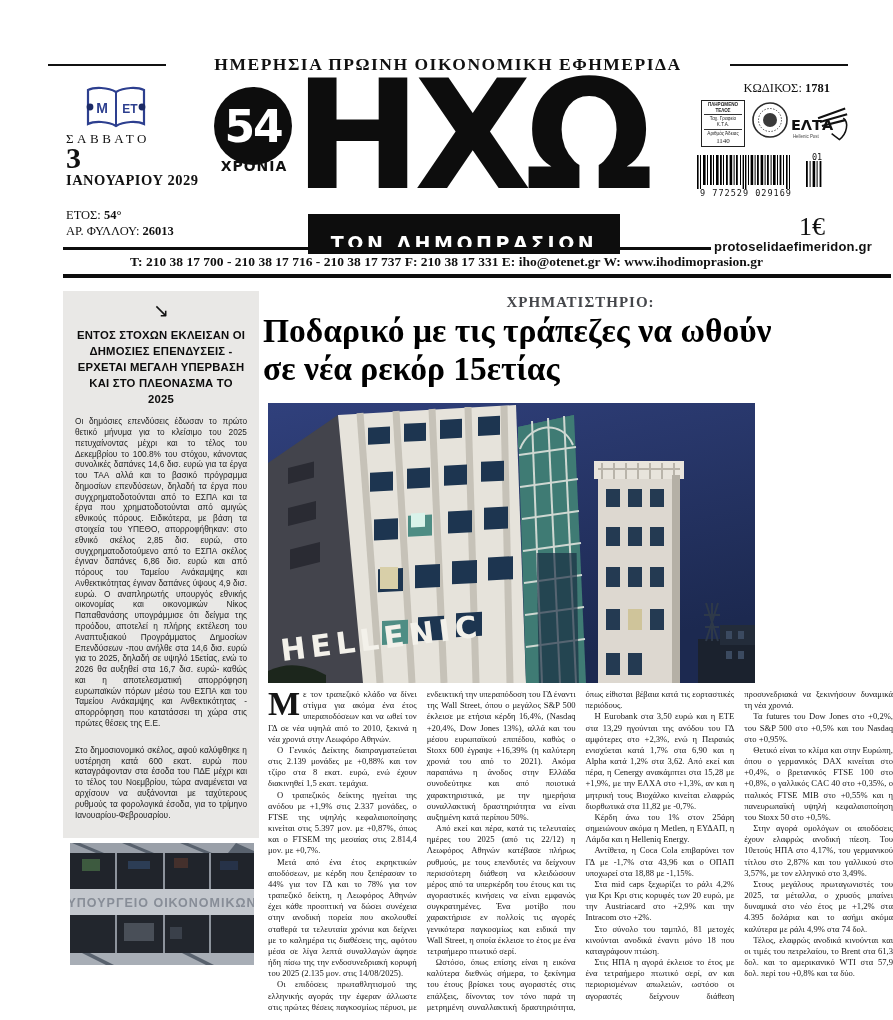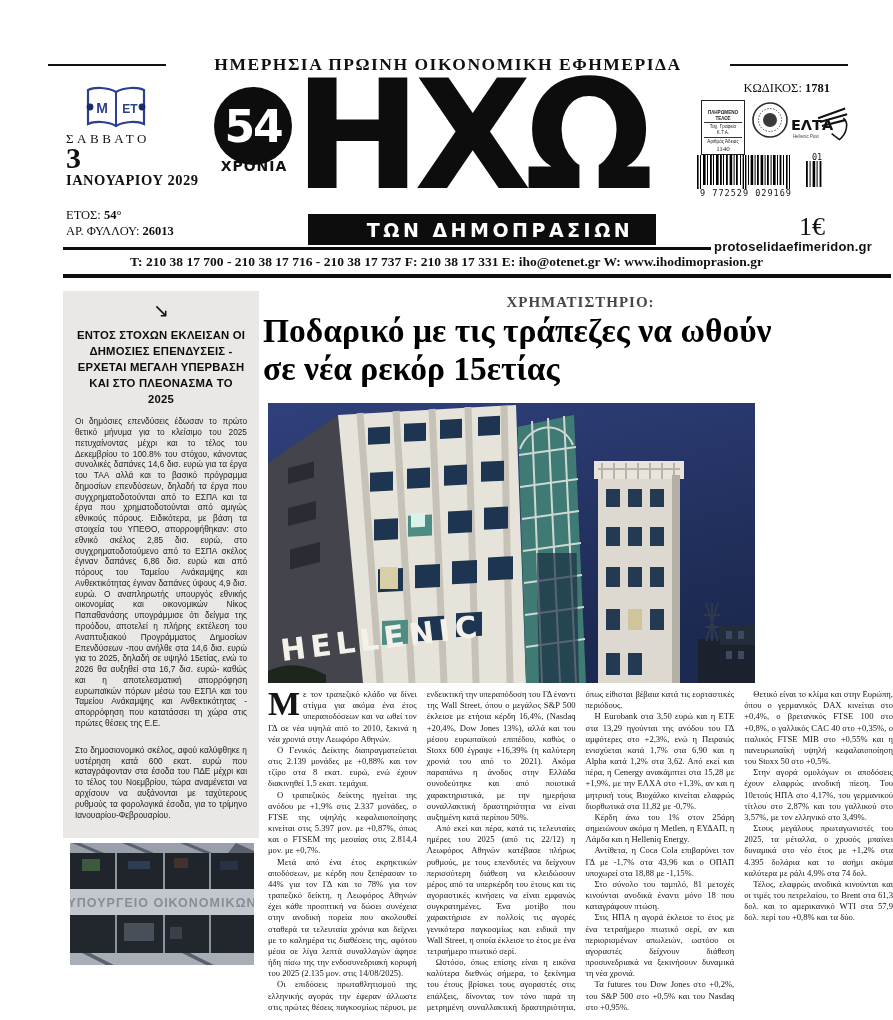--- a/index.html
+++ b/index.html
@@ -22,28 +22,28 @@
   .etos b,.fyllo b{font-weight:bold;}
 
   
   .badge{top:87px;left:214px;width:78px;height:78px;background:#0d0d0d;border-radius:50%;
          display:flex;align-items:center;justify-content:center;}
   .badge span{color:#fff;font-family:"DejaVu Sans",sans-serif;font-weight:bold;font-size:44px;letter-spacing:-2px;}
   .badge-cap{top:158px;left:206px;width:96px;text-align:center;font-family:"DejaVu Sans",sans-serif;
              font-weight:bold;font-size:14px;letter-spacing:1px;}
   .mast-title{top:60px;left:294px;width:350px;font-family:"DejaVu Sans",sans-serif;font-weight:bold;
               font-size:152px;line-height:1;letter-spacing:-7px;color:#0d0d0d;transform:scaleY(1.0);}
-  .mast-sub{top:214px;left:308px;width:312px;height:31px;background:#0d0d0d;display:flex;align-items:center;justify-content:center;padding-left:36px;}
+  .mast-sub{top:214px;left:308px;width:312px;height:40px;background:#0d0d0d;display:flex;align-items:flex-end;justify-content:center;}
   .mast-sub span{color:#fff;font-family:"DejaVu Sans",sans-serif;font-weight:bold;font-size:19px;letter-spacing:3.5px;white-space:nowrap;}
 
   
   .kodikos{top:81px;left:690px;width:140px;text-align:right;font-size:12.5px;}
   .kodikos b{font-weight:bold;}
   .stamp-paid{top:100px;left:701px;width:42px;height:44px;border:1.2px solid #222;font-family:"Liberation Sans",sans-serif;
-              font-size:4.6px;text-align:center;line-height:1.25;color:#222;padding-top:9px;}
+              font-size:4.6px;text-align:center;line-height:1.25;color:#222;padding-top:1px;}
   .stamp-paid .b{font-weight:bold;}
   .stamp-paid .hr{border-top:0.8px solid #333;margin:1px 2px;}
   .stamp-paid .hand{font-size:7px;font-family:"Liberation Serif",serif;}
   .stamp-round{top:101px;left:751px;}
   .elta{top:104px;left:789px;width:62px;text-align:left;}
   .barcode{top:155px;left:695px;}
   .barcode-digits{top:188px;left:697px;width:98px;text-align:center;font-family:"DejaVu Sans Mono",monospace;font-size:8.5px;letter-spacing:1px;}
   .barcode-addon-label{top:152px;left:806px;width:22px;text-align:center;font-family:"DejaVu Sans Mono",monospace;font-size:8.5px;}
   .price{top:212px;left:799px;font-size:26px;}
   .promo-line{top:247px;left:63px;width:648px;height:2.5px;background:#0d0d0d;}
@@ -362,20 +362,21 @@
     <p class="lead"><span class="dropcap">Μ</span><span>ε τον τραπεζικό κλάδο να δίνει στίγμα για ακόμα ένα έτος υπεραποδόσεων και να ωθεί τον ΓΔ σε νέα υψηλά από το 2010, ξεκινά η νέα χρονιά στην Λεωφόρο Αθηνών.</span></p>
     <p>Ο Γενικός Δείκτης διαπραγματεύεται στις 2.139 μονάδες με +0,88% και τον τζίρο στα 8 εκατ. ευρώ, ενώ έχουν διακινηθεί 1,5 εκατ. τεμάχια.</p>
     <p>Ο τραπεζικός δείκτης ηγείται της ανόδου με +1,9% στις 2.337 μονάδες, ο FTSE της υψηλής κεφαλαιοποίησης κινείται στις 5.397 μον. με +0,87%, όπως και ο FTSEM της μεσαίας στις 2.814,4 μον. με +0,7%.</p>
     <p>Μετά από ένα έτος εκρηκτικών αποδόσεων, με κέρδη που ξεπέρασαν το 44% για τον ΓΔ και το 78% για τον τραπεζικό δείκτη, η Λεωφόρος Αθηνών έχει κάθε προοπτική να δώσει συνέχεια στην ανοδική πορεία που ακολουθεί σταθερά τα τελευταία χρόνια και δείχνει με το καλημέρα τις διαθέσεις της, αφότου μέσα σε λίγα λεπτά συναλλαγών άφησε ήδη πίσω της την ενδοσυνεδριακή κορυφή του 2025 (2.135 μον. στις 14/08/2025).</p>
     <p>Οι επιδόσεις πρωταθλητισμού της ελληνικής αγοράς την έφεραν άλλωστε στις πρώτες θέσεις παγκοσμίως πέρυσι, με ενδεικτική την υπεραπόδοση του ΓΔ έναντι της Wall Street, όπου ο μεγάλος S&amp;P 500 έκλεισε με ετήσια κέρδη 16,4%, (Nasdaq +20,4%, Dow Jones 13%), αλλά και του μέσου ευρωπαϊκού επιπέδου, καθώς ο Stoxx 600 έγραψε +16,39% (η καλύτερη χρονιά του από το 2021). Ακόμα παραπάνω η άνοδος στην Ελλάδα συνοδεύτηκε και από ποιοτικά χαρακτηριστικά, με την ημερήσια συναλλακτική δραστηριότητα να είναι αυξημένη κατά περίπου 50%.</p>
     <p>Από εκεί και πέρα, κατά τις τελευταίες ημέρες του 2025 (από τις 22/12) η Λεωφόρος Αθηνών κατέβασε πλήρως ρυθμούς, με τους επενδυτές να δείχνουν περισσότερη διάθεση να κλειδώσουν μέρος από τα υπερκέρδη του έτους και τις αγοραστικές κινήσεις να είναι εμφανώς συγκρατημένες. Ένα μοτίβο που χαρακτήρισε εν πολλοίς τις αγορές γενικότερα παγκοσμίως και ειδικά την Wall Street, η οποία έκλεισε το έτος με ένα τετραήμερο πτωτικό σερί.</p>
     <p>Ωστόσο, όπως επίσης είναι η εικόνα καλύτερα διεθνώς σήμερα, το ξεκίνημα του έτους βρίσκει τους αγοραστές στις επάλξεις, δίνοντας τον τόνο παρά τη μετρημένη συναλλακτική δραστηριότητα, όπως είθισται βέβαια κατά τις εορταστικές περιόδους.</p>
     <p>Η Eurobank στα 3,50 ευρώ και η ΕΤΕ στα 13,29 ηγούνται της ανόδου του ΓΔ αμφότερες στο +2,3%, ενώ η Πειραιώς ενισχύεται κατά 1,7% στα 6,90 και η Alpha κατά 1,2% στα 3,62. Από εκεί και πέρα, η Cenergy ανακάμπτει στα 15,28 με +1,9%, με την ΕΛΧΑ στο +1,3%, αν και η μητρική τους Βιοχάλκο κινείται ελαφρώς διορθωτικά στα 11,82 με -0,7%.</p>
     <p>Κέρδη άνω του 1% στον 25άρη σημειώνουν ακόμα η Metlen, η ΕΥΔΑΠ, η Λάμδα και η Helleniq Energy.</p>
     <p>Αντίθετα, η Coca Cola επιβαρύνει τον ΓΔ με -1,7% στα 43,96 και ο ΟΠΑΠ υποχωρεί στα 18,88 με -1,15%.</p>
+    <p>Στα mid caps ξεχωρίζει το ράλι 4,2% για Κρι Κρι στις κορυφές των 20 ευρώ, με την Austriacard στο +2,9% και την Intracom στο +2%.</p>
     <p>Στο σύνολο του ταμπλό, 81 μετοχές κινούνται ανοδικά έναντι μόνο 18 που καταγράφουν πτώση.</p>
     <p>Στις ΗΠΑ η αγορά έκλεισε το έτος με ένα τετραήμερο πτωτικό σερί, αν και περιορισμένων απωλειών, ωστόσο οι αγοραστές δείχνουν διάθεση προσυνεδριακά να ξεκινήσουν δυναμικά τη νέα χρονιά.</p>
     <p>Τα futures του Dow Jones στο +0,2%, του S&amp;P 500 στο +0,5% και του Nasdaq στο +0,95%.</p>
     <p>Θετικό είναι το κλίμα και στην Ευρώπη, όπου ο γερμανικός DAX κινείται στο +0,4%, ο βρετανικός FTSE 100 στο +0,8%, ο γαλλικός CAC 40 στο +0,35%, ο ιταλικός FTSE MIB στο +0,55% και η πανευρωπαϊκή υψηλή κεφαλαιοποίηση του Stoxx 50 στο +0,5%.</p>
     <p>Στην αγορά ομολόγων οι αποδόσεις έχουν ελαφρώς ανοδική πίεση. Του 10ετούς ΗΠΑ στο 4,17%, του γερμανικού τίτλου στο 2,87% και του γαλλικού στο 3,57%, με τον ελληνικό στο 3,49%.</p>
     <p>Στους μεγάλους πρωταγωνιστές του 2025, τα μέταλλα, ο χρυσός μπαίνει δυναμικά στο νέο έτος με +1,2% στα 4.395 δολάρια και το ασήμι ακόμα καλύτερα με ράλι 4,9% στα 74 δολ.</p>
     <p>Τέλος, ελαφρώς ανοδικά κινούνται και οι τιμές του πετρελαίου, το Brent στα 61,3 δολ. και το αμερικανικό WTI στα 57,9 δολ. περί του +0,8% και τα δύο.</p>
   </div>
 
 </div>

